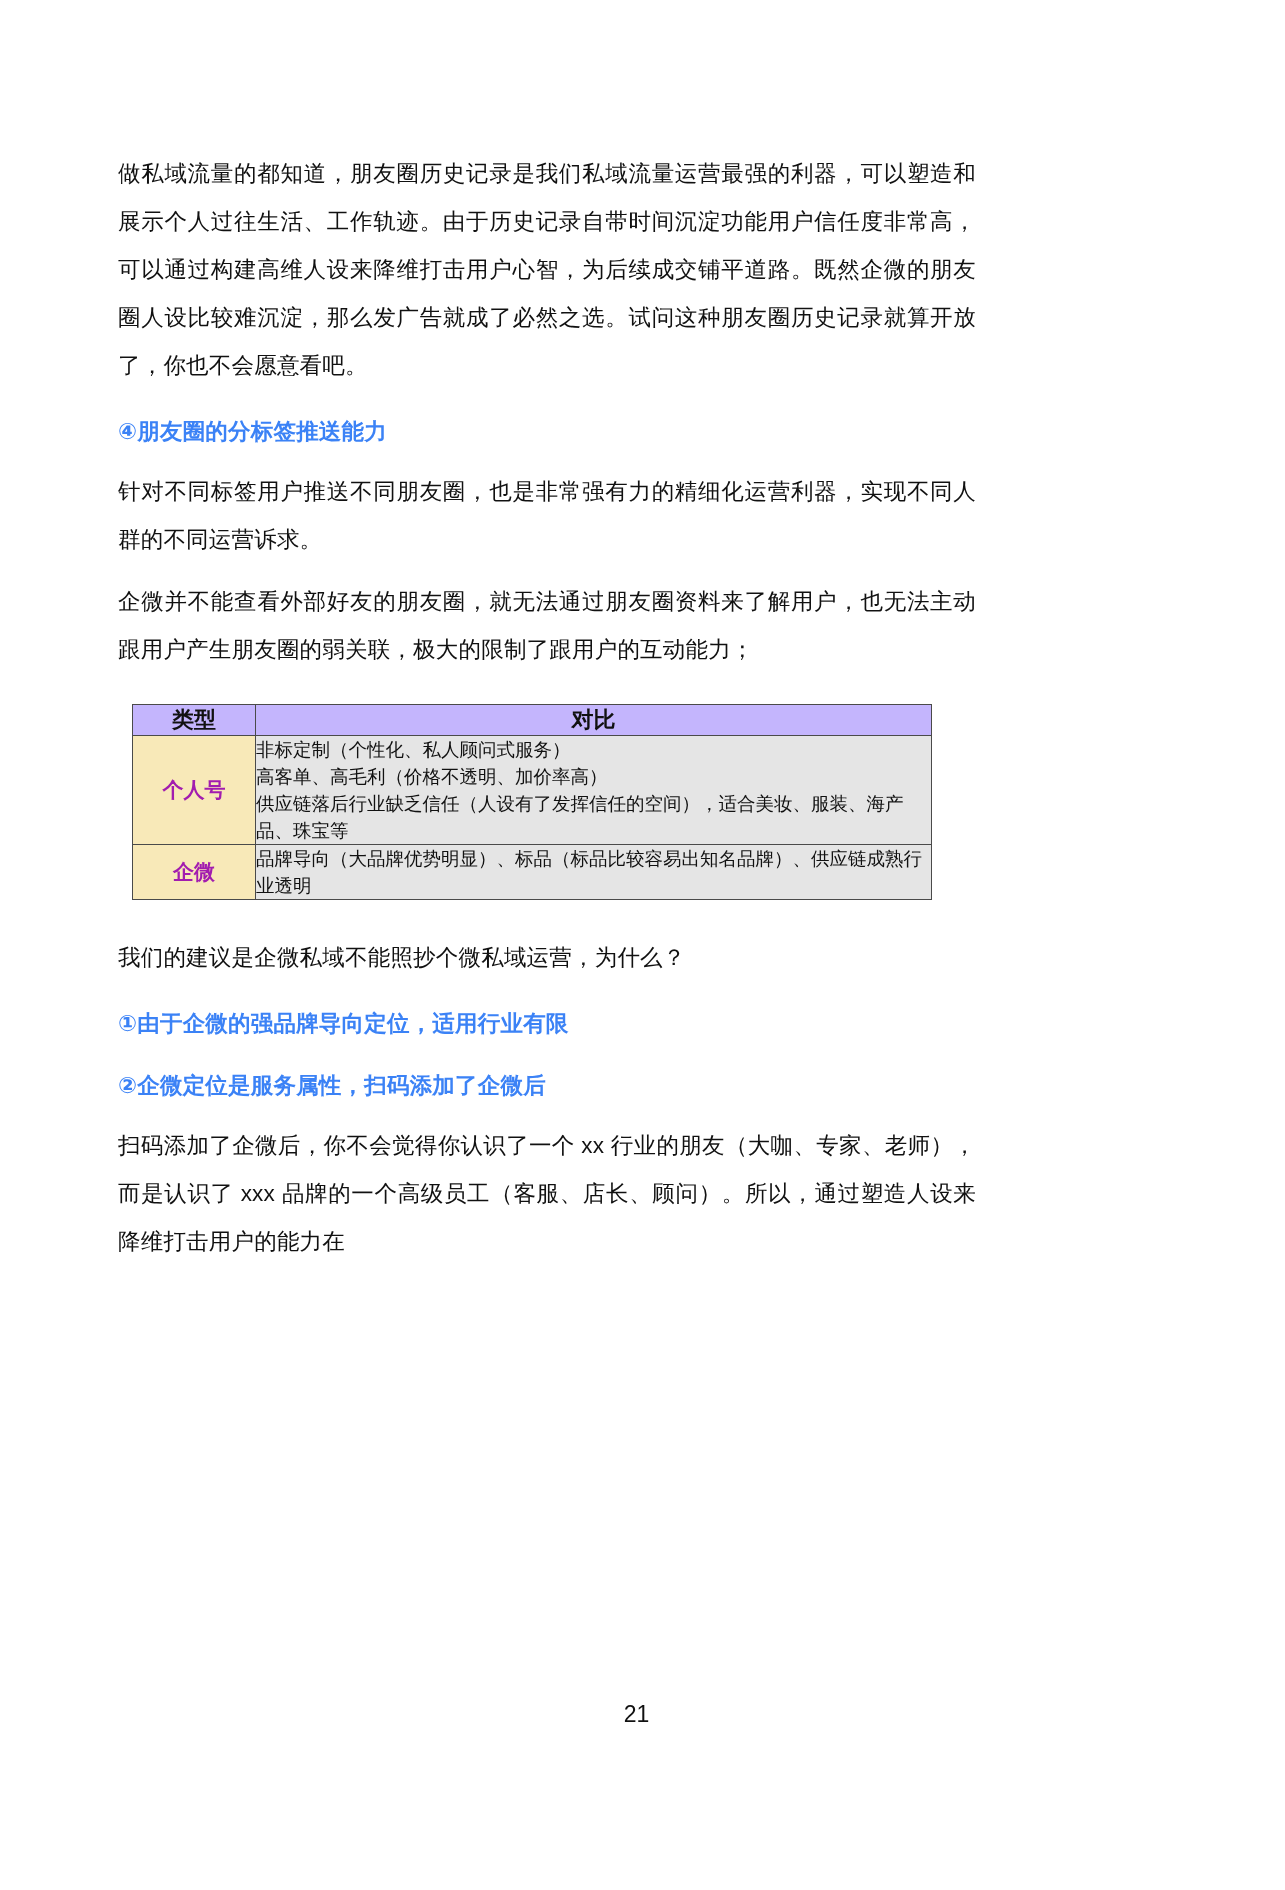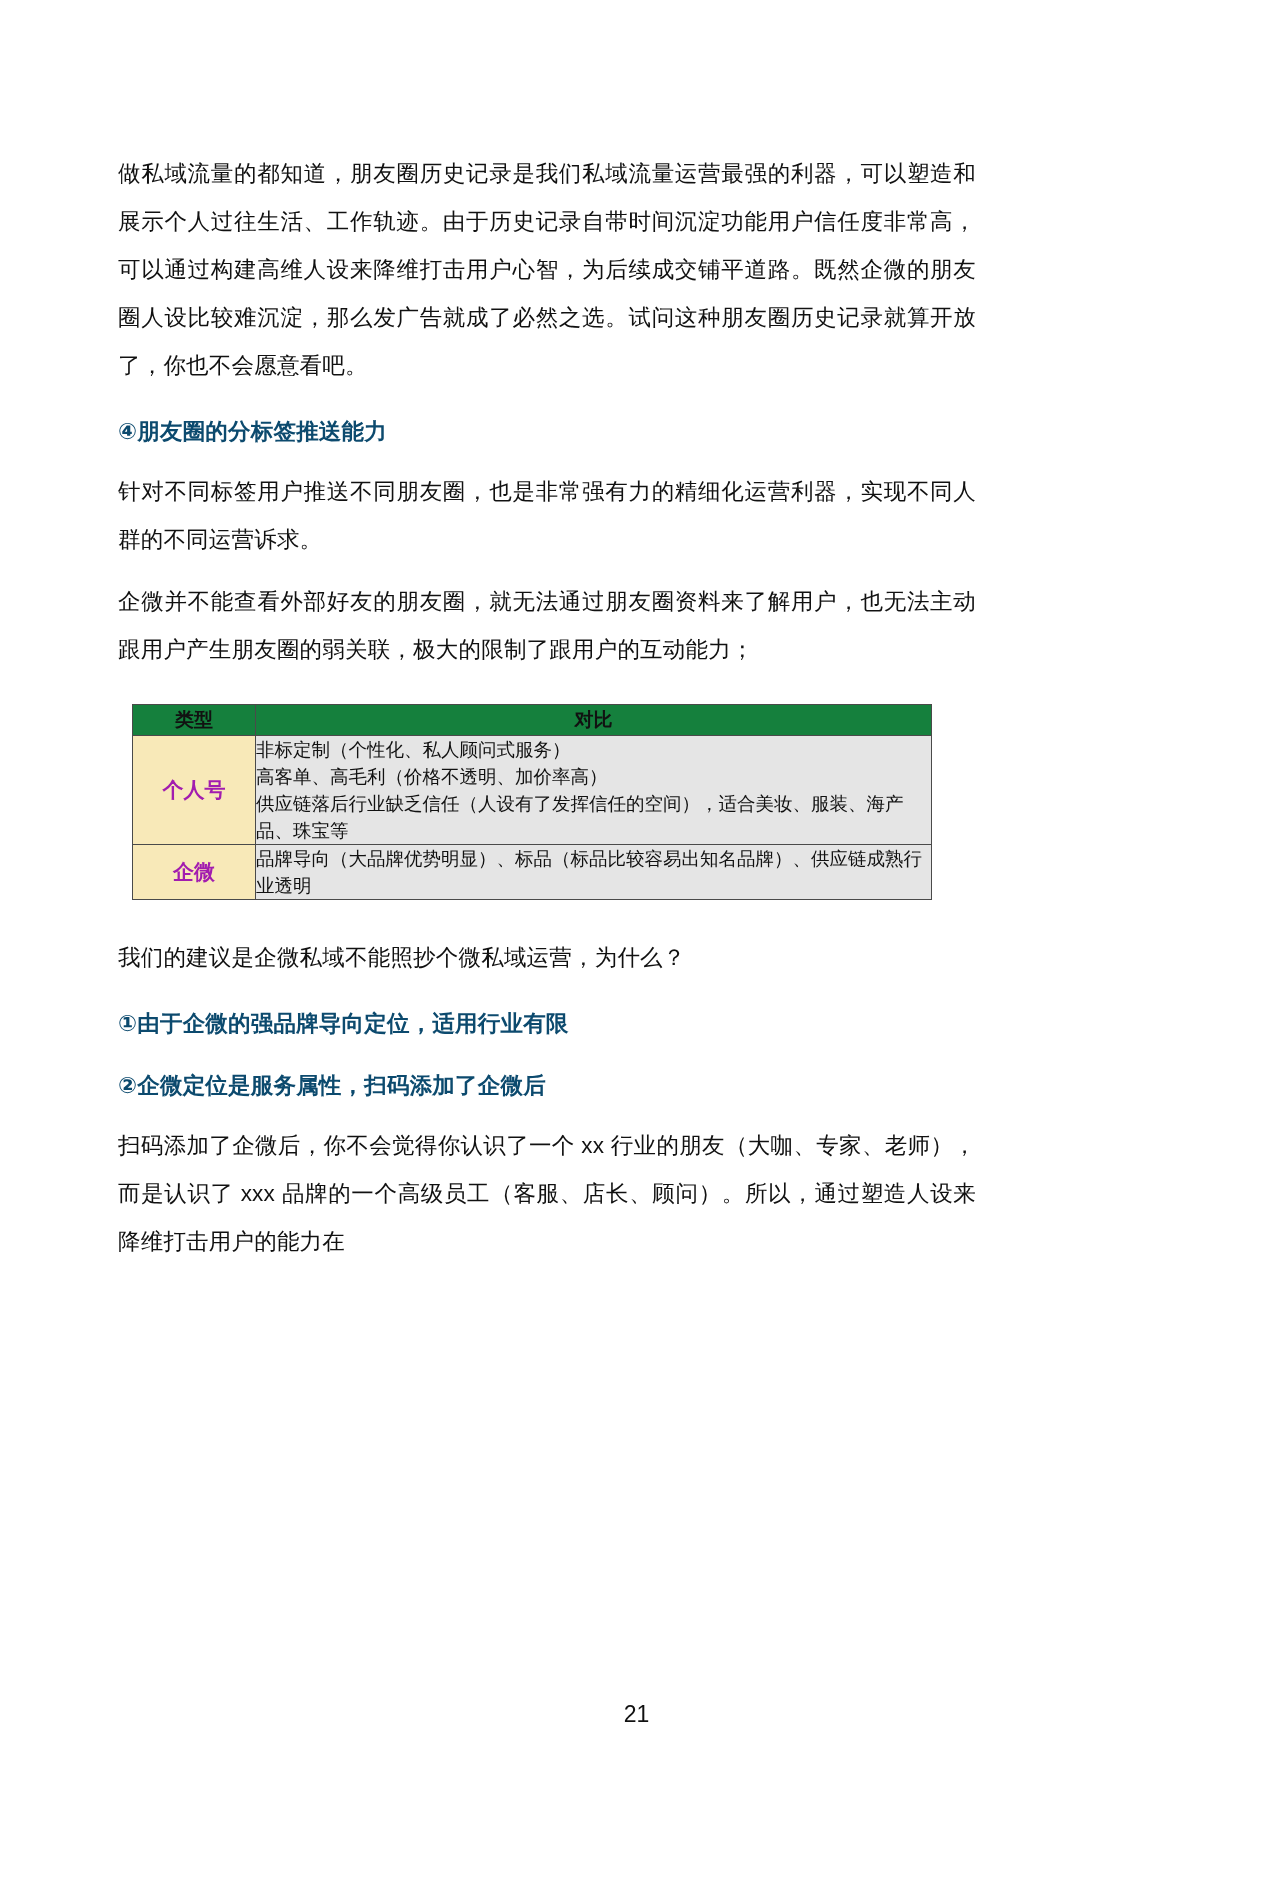--- a/index.html
+++ b/index.html
@@ -34,21 +34,21 @@
     text-justify: inter-ideograph;
     letter-spacing: 0.2px;
     color: #111111;
     font-weight: 400;
   }
   p.heading {
     margin: 22px 0 16px 0;
     font-size: 22.5px;
     line-height: 40px;
     font-weight: bold;
-    color: #0c4a6e;
+    color: #3b82f6;
     letter-spacing: 0.2px;
   }
   .strong-inline { font-weight: bold; }
 
   
   .cmp-table-wrap {
     margin: 30px 0 34px 14px;
     width: 800px;
   }
   table.cmp-table {
@@ -57,23 +57,23 @@
     table-layout: fixed;
     border: 1.5px solid #4a4a4a;
   }
   table.cmp-table td,
   table.cmp-table th {
     border: 1.5px solid #4a4a4a;
     padding: 0;
     vertical-align: middle;
   }
   .th-cell {
-    background: #15803d;
+    background: #c4b5fd;
     text-align: center;
-    font-size: 19px;
+    font-size: 22px;
     font-weight: bold;
     line-height: 30px;
     padding: 4px 6px;
     color: #111;
   }
   .col-type { width: 122px; }
   .type-cell {
     background: #f8e9b8;
     text-align: center;
     font-size: 21px;

